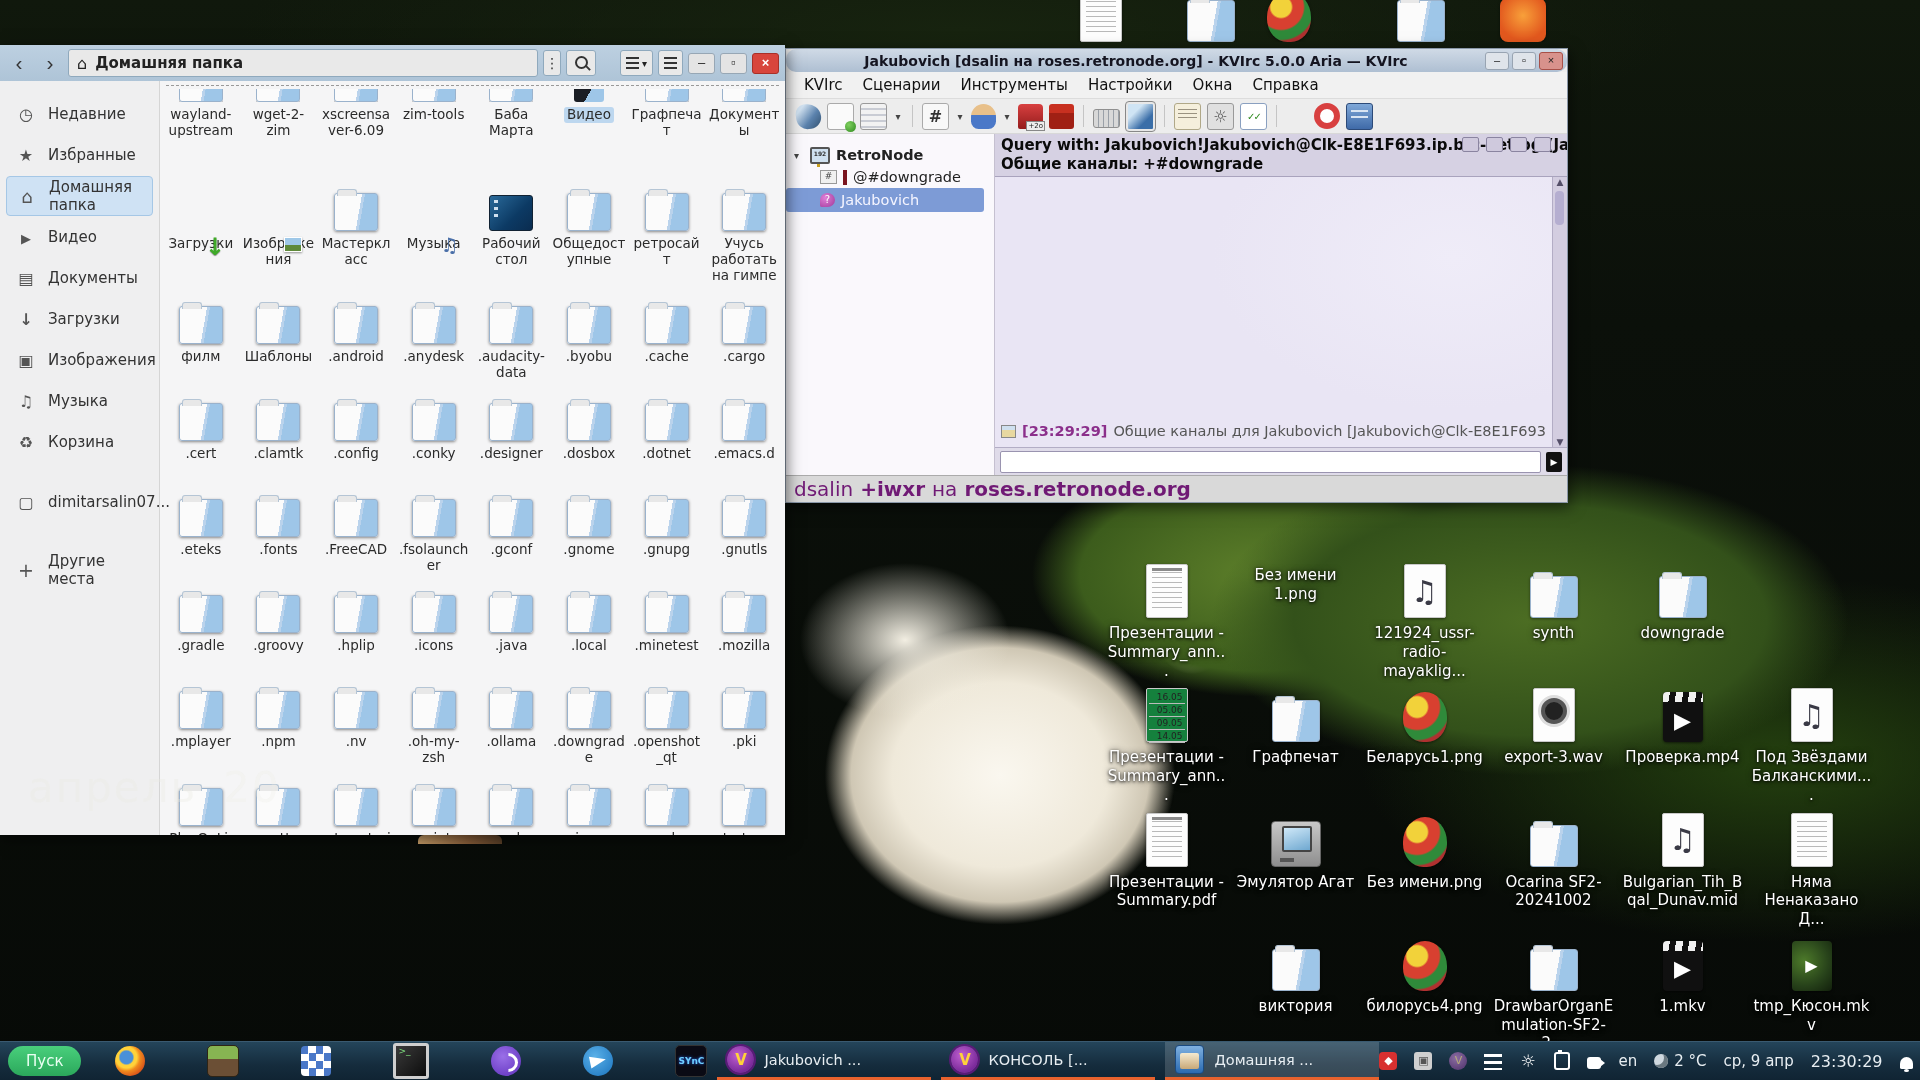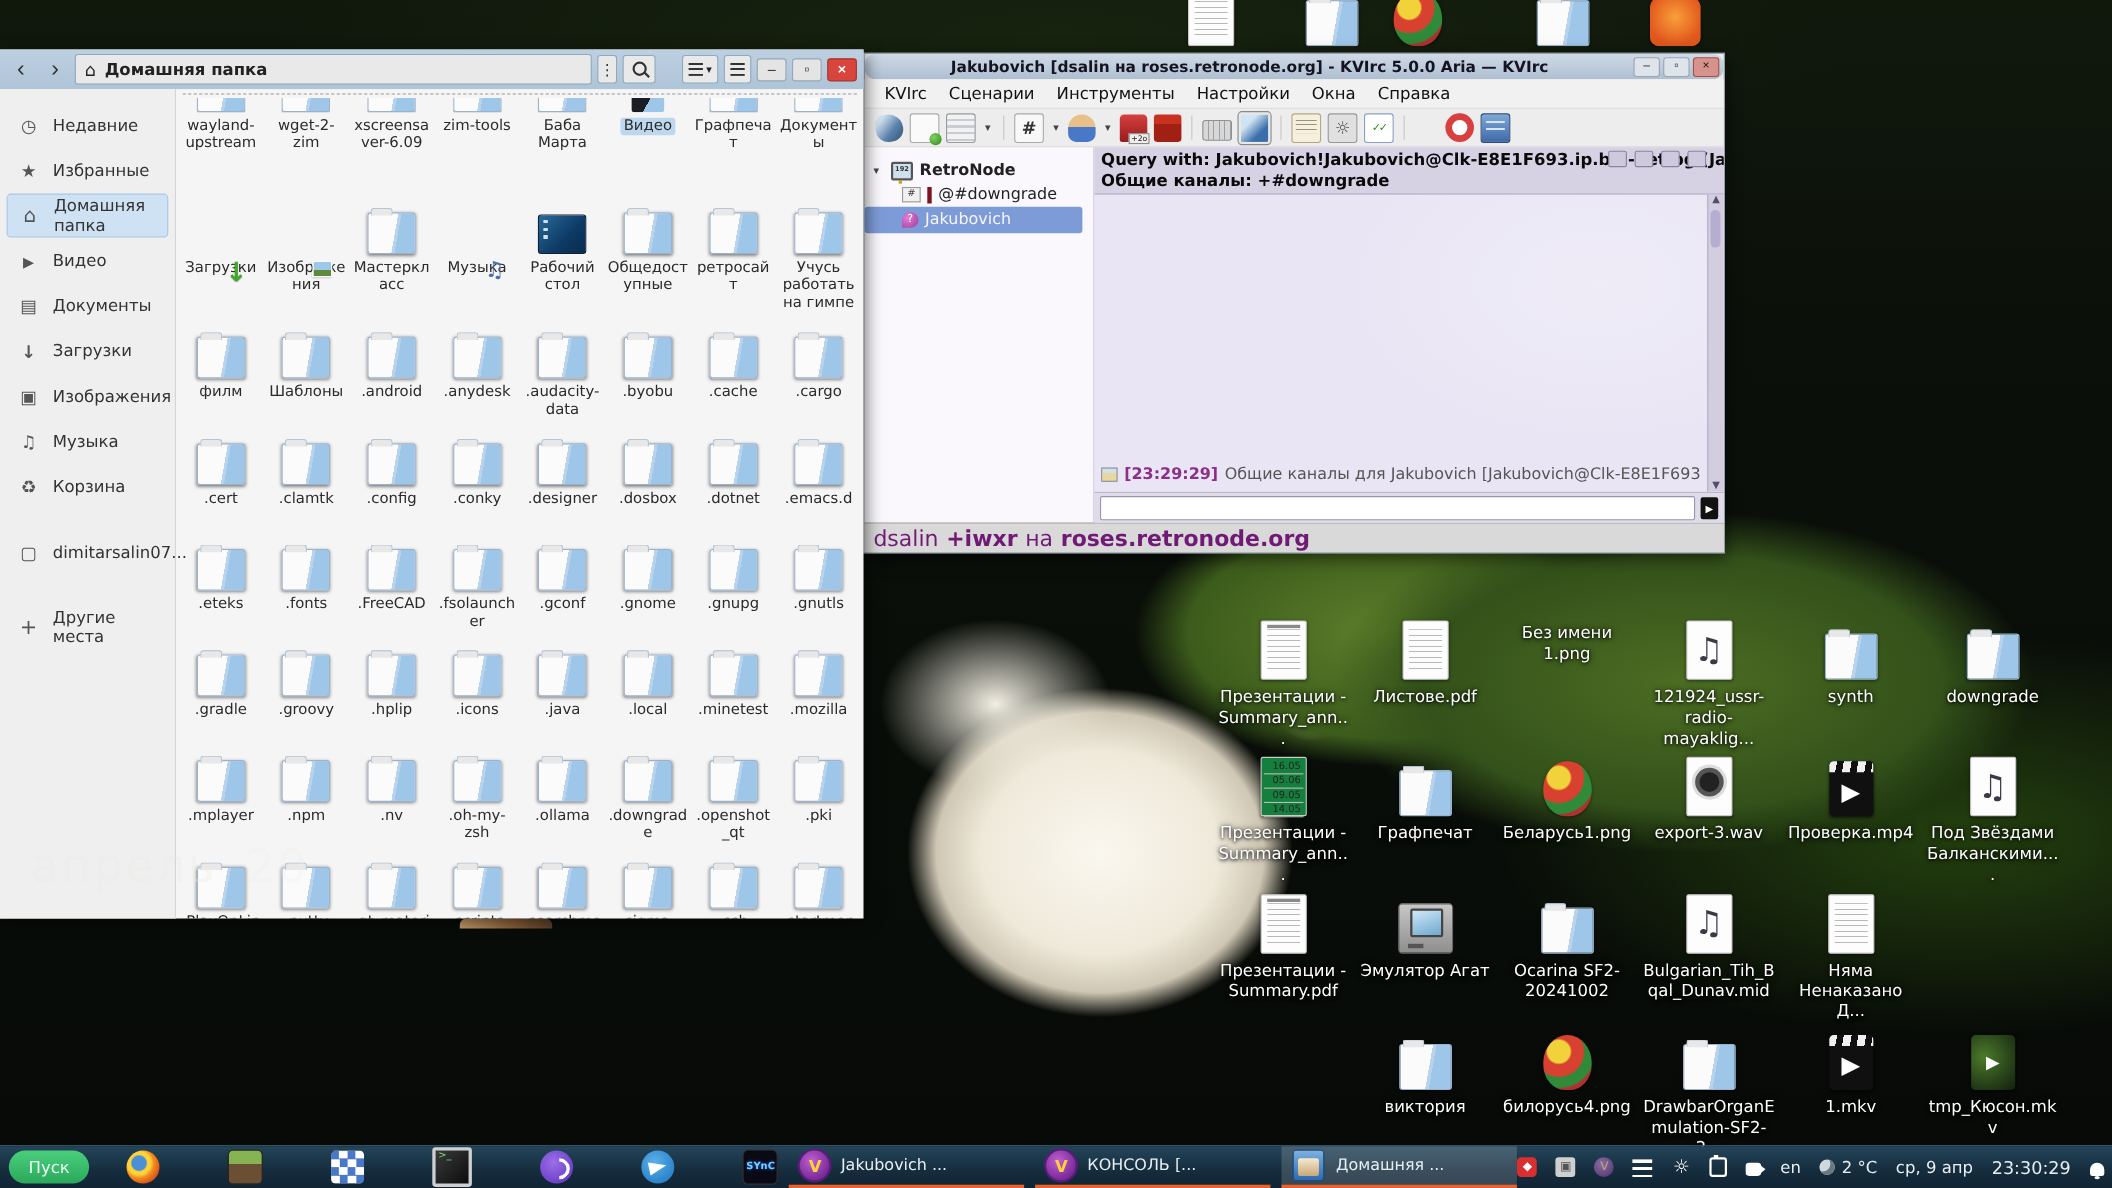--- a/index.html
+++ b/index.html
@@ -258,26 +258,20 @@
 
   <div class="desk">
     <div class="drow">
 
     <div class="dcell">
         <div class="dico">
             <span class="shape ic-doc-table"></span>
           </div>
         <div class="dlabel">Презентации - Summary_ann...</div>
       </div>
-        <div class="dcell">
-        <div class="dico">
-            <span class="shape ic-doc"></span>
-          </div>
-        <div class="dlabel">Листове.pdf</div>
-      </div>
         <div class="dcell no-icon">
         <div class="dico">
             <span class="shape ic-none"></span>
           </div>
         <div class="dlabel">Без имени 1.png</div>
       </div>
         <div class="dcell">
         <div class="dico">
             <span class="shape ic-doc-music"></span>
           </div>
@@ -348,20 +342,26 @@
         <div class="dico">
             <span class="shape ic-doc-table"></span>
           </div>
         <div class="dlabel">Презентации - Summary.pdf</div>
       </div>
         <div class="dcell">
         <div class="dico">
             <span class="shape ic-computer"></span>
           </div>
         <div class="dlabel">Эмулятор Агат</div>
+      </div>
+        <div class="dcell">
+        <div class="dico">
+            <span class="shape ic-egg"></span>
+          </div>
+        <div class="dlabel">Без имени.png</div>
       </div>
         <div class="dcell">
         <div class="dico">
             <span class="shape ic-folder"></span>
           </div>
         <div class="dlabel">Ocarina SF2-20241002</div>
       </div>
         <div class="dcell">
         <div class="dico">
             <span class="shape ic-doc-music"></span>

